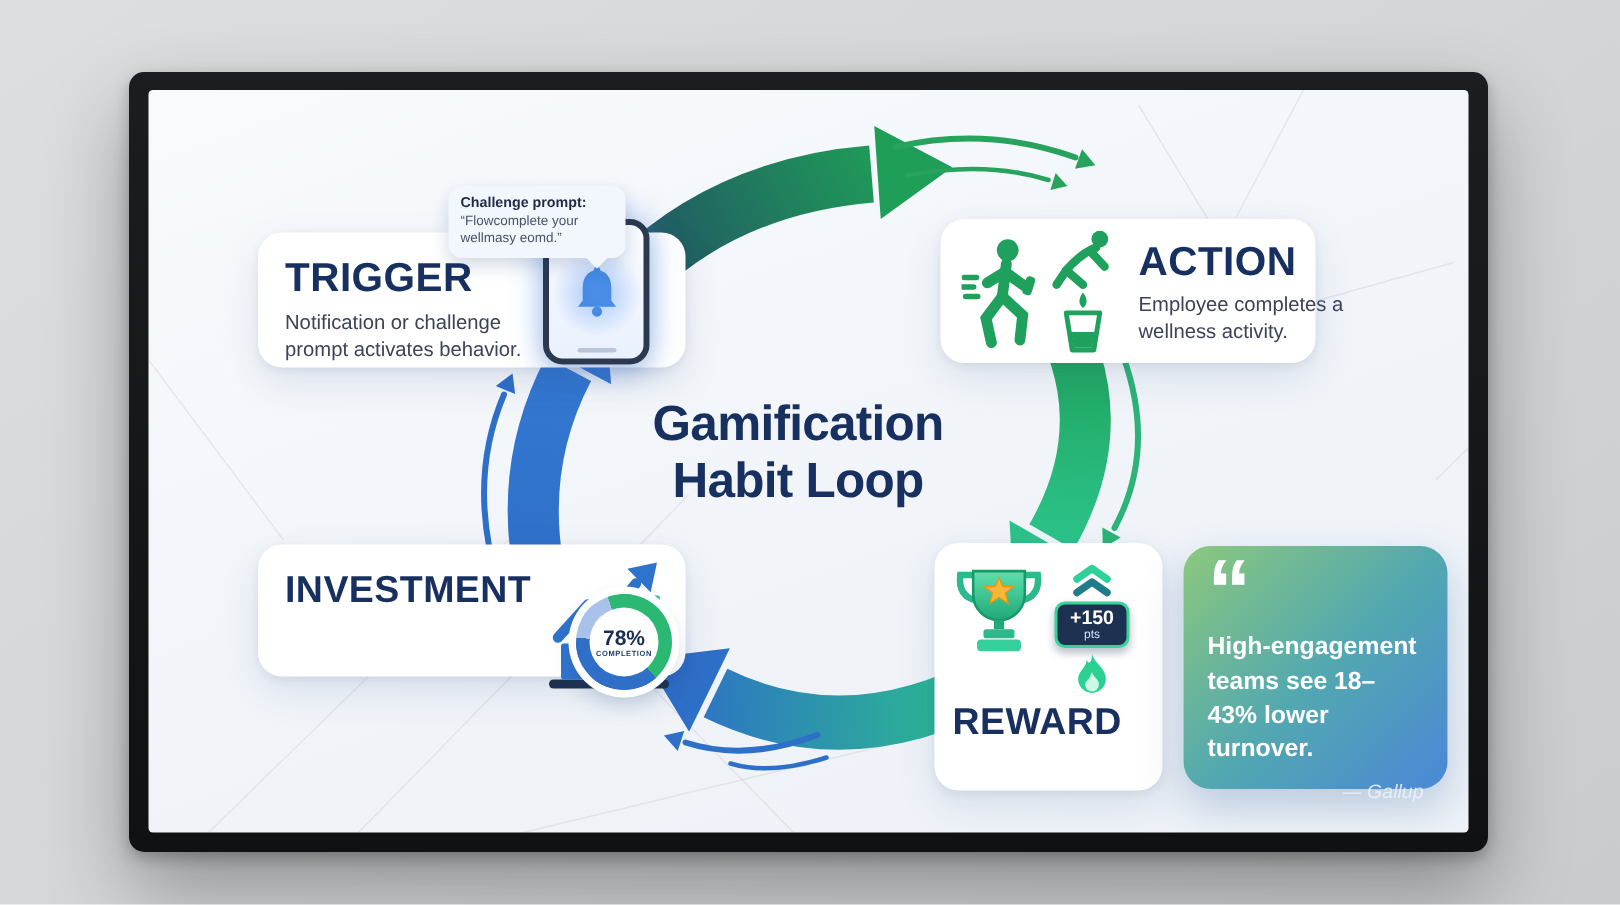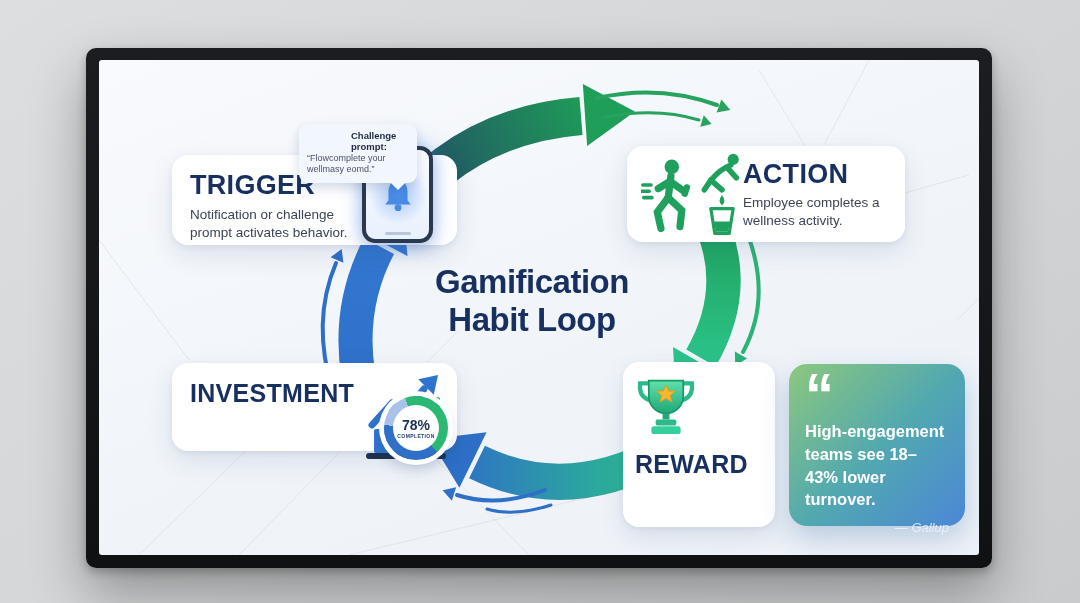--- a/index.html
+++ b/index.html
@@ -39,21 +39,21 @@
     box-shadow: 0 10px 26px rgba(45,70,120,.12), 0 2px 6px rgba(45,70,120,.08);
     z-index:3;
   }
   .card-title { font-weight:700; color:var(--title_navy); letter-spacing:.3px; }
   .card-body  { color:#3c4356; line-height:1.32; }
 
   .trigger-card { left:73px; top:95px; width:285px; height:90px; padding:15px 18px; }
   .trigger-card .card-title { font-size:27px; }
   .trigger-card .card-body  { font-size:13.5px; margin-top:5px; width:185px; }
 
-  .action-card { left:528px; top:86px; width:278px; height:96px; padding:11px 14px; display:flex; align-items:center; gap:0; }
+  .action-card { left:528px; top:86px; width:250px; height:96px; padding:11px 14px; display:flex; align-items:center; gap:16px; }
   .action-card .card-title { font-size:27px; }
   .action-card .card-body  { font-size:13.5px; margin-top:4px; width:150px; }
   .action-icons { display:flex; align-items:center; gap:2px; flex:0 0 auto; }
   .action-col { display:flex; flex-direction:column; align-items:center; gap:1px; }
 
   .investment-card { left:73px; top:303px; width:285px; height:88px; padding:16px 18px; }
   .investment-card .card-title { font-size:25px; }
   .investment-card .card-body  { font-size:13.5px; margin-top:6px; width:188px; }
 
   .reward-card { left:524px; top:302px; width:152px; height:165px; padding:12px 12px; }
@@ -89,21 +89,21 @@
   
   .tooltip {
     left:200px; top:64px; width:118px; z-index:6;
     background:#f2f7fd; border-radius:9px; padding:6px 8px 7px;
     box-shadow:0 5px 12px rgba(30,60,120,.20);
   }
   .tooltip:after {
     content:""; position:absolute; right:14px; bottom:-5px; width:10px; height:10px;
     background:#f2f7fd; transform:rotate(45deg);
   }
-  .tooltip-title { font-size:9.5px; font-weight:700; color:#1e2a44;margin-left:44px; }
+  .tooltip-title { font-size:9.5px; font-weight:700; color:#1e2a44; }
   .tooltip-body  { font-size:9px; color:#4a5268; line-height:1.25; margin-top:1px; }
 
   
   .phone {
     left:263px; top:86px; width:71px; height:97px; z-index:4;
     background: linear-gradient(180deg,#fafcff,#e9f1fd);
     border:4px solid #2a3950; border-radius:13px;
     box-shadow: 0 0 22px rgba(80,140,240,.45), 0 6px 14px rgba(40,70,130,.2);
     display:flex; align-items:center; justify-content:center;
   }
@@ -285,20 +285,34 @@
             </linearGradient>
           </defs>
           <path d="M16 9 H6 Q4 26 19 29" fill="none" stroke="#2cb98b" stroke-width="5"></path>
           <path d="M56 9 H66 Q68 26 53 29" fill="none" stroke="#2cb98b" stroke-width="5"></path>
           <path d="M16 6 H56 V24 A20 20 0 0 1 16 24 Z" fill="url(#cupG)" stroke="#169a67" stroke-width="2"></path>
           <polygon points="36,11 39,18 47,18 41,23 43,31 36,26.5 29,31 31,23 25,18 33,18" fill="#f7b733" stroke="#e8960f" stroke-width="1"></polygon>
           <rect x="32" y="44" width="8" height="7" fill="#23a87a"></rect>
           <rect x="24" y="51" width="24" height="7" rx="2" fill="#2cb98b"></rect>
           <rect x="19" y="59" width="34" height="9" rx="3" fill="#35cf9c"></rect>
         </svg>
+        <div class="reward-right">
+          <svg width="28" height="22" viewBox="0 0 28 22" fill="none" stroke-linecap="round" stroke-linejoin="round">
+            <path d="M4 10 L14 3 L24 10" stroke="#2fd09a" stroke-width="5"></path>
+            <path d="M4 19 L14 12 L24 19" stroke="#1f7d89" stroke-width="5"></path>
+          </svg>
+          <div class="points-badge">
+            <span class="pv">+150</span>
+            <span class="pu">pts</span>
+          </div>
+          <svg width="24" height="28" viewBox="0 0 26 30">
+            <path d="M13 1 C15 8 23 11 23 19 A10 10 0 0 1 3 19 C3 13 9 11 9 5 C11 9 13 7 13 1 Z" fill="#2bd193"></path>
+            <path d="M13 14 C14 18 18 19 18 23 A5 5 0 0 1 8 23 C8 20 12 19 12 16 Z" fill="#eafff5" opacity="0.85"></path>
+          </svg>
+        </div>
       </div>
       <div class="card-title">REWARD</div>
     </div>
 
     <div class="abs quote-card">
       <span class="quote-mark">“</span>
       <div class="quote-text">High-engagement teams see 18–43% lower turnover.</div>
       <div class="quote-attr">— Gallup</div>
     </div>
 

